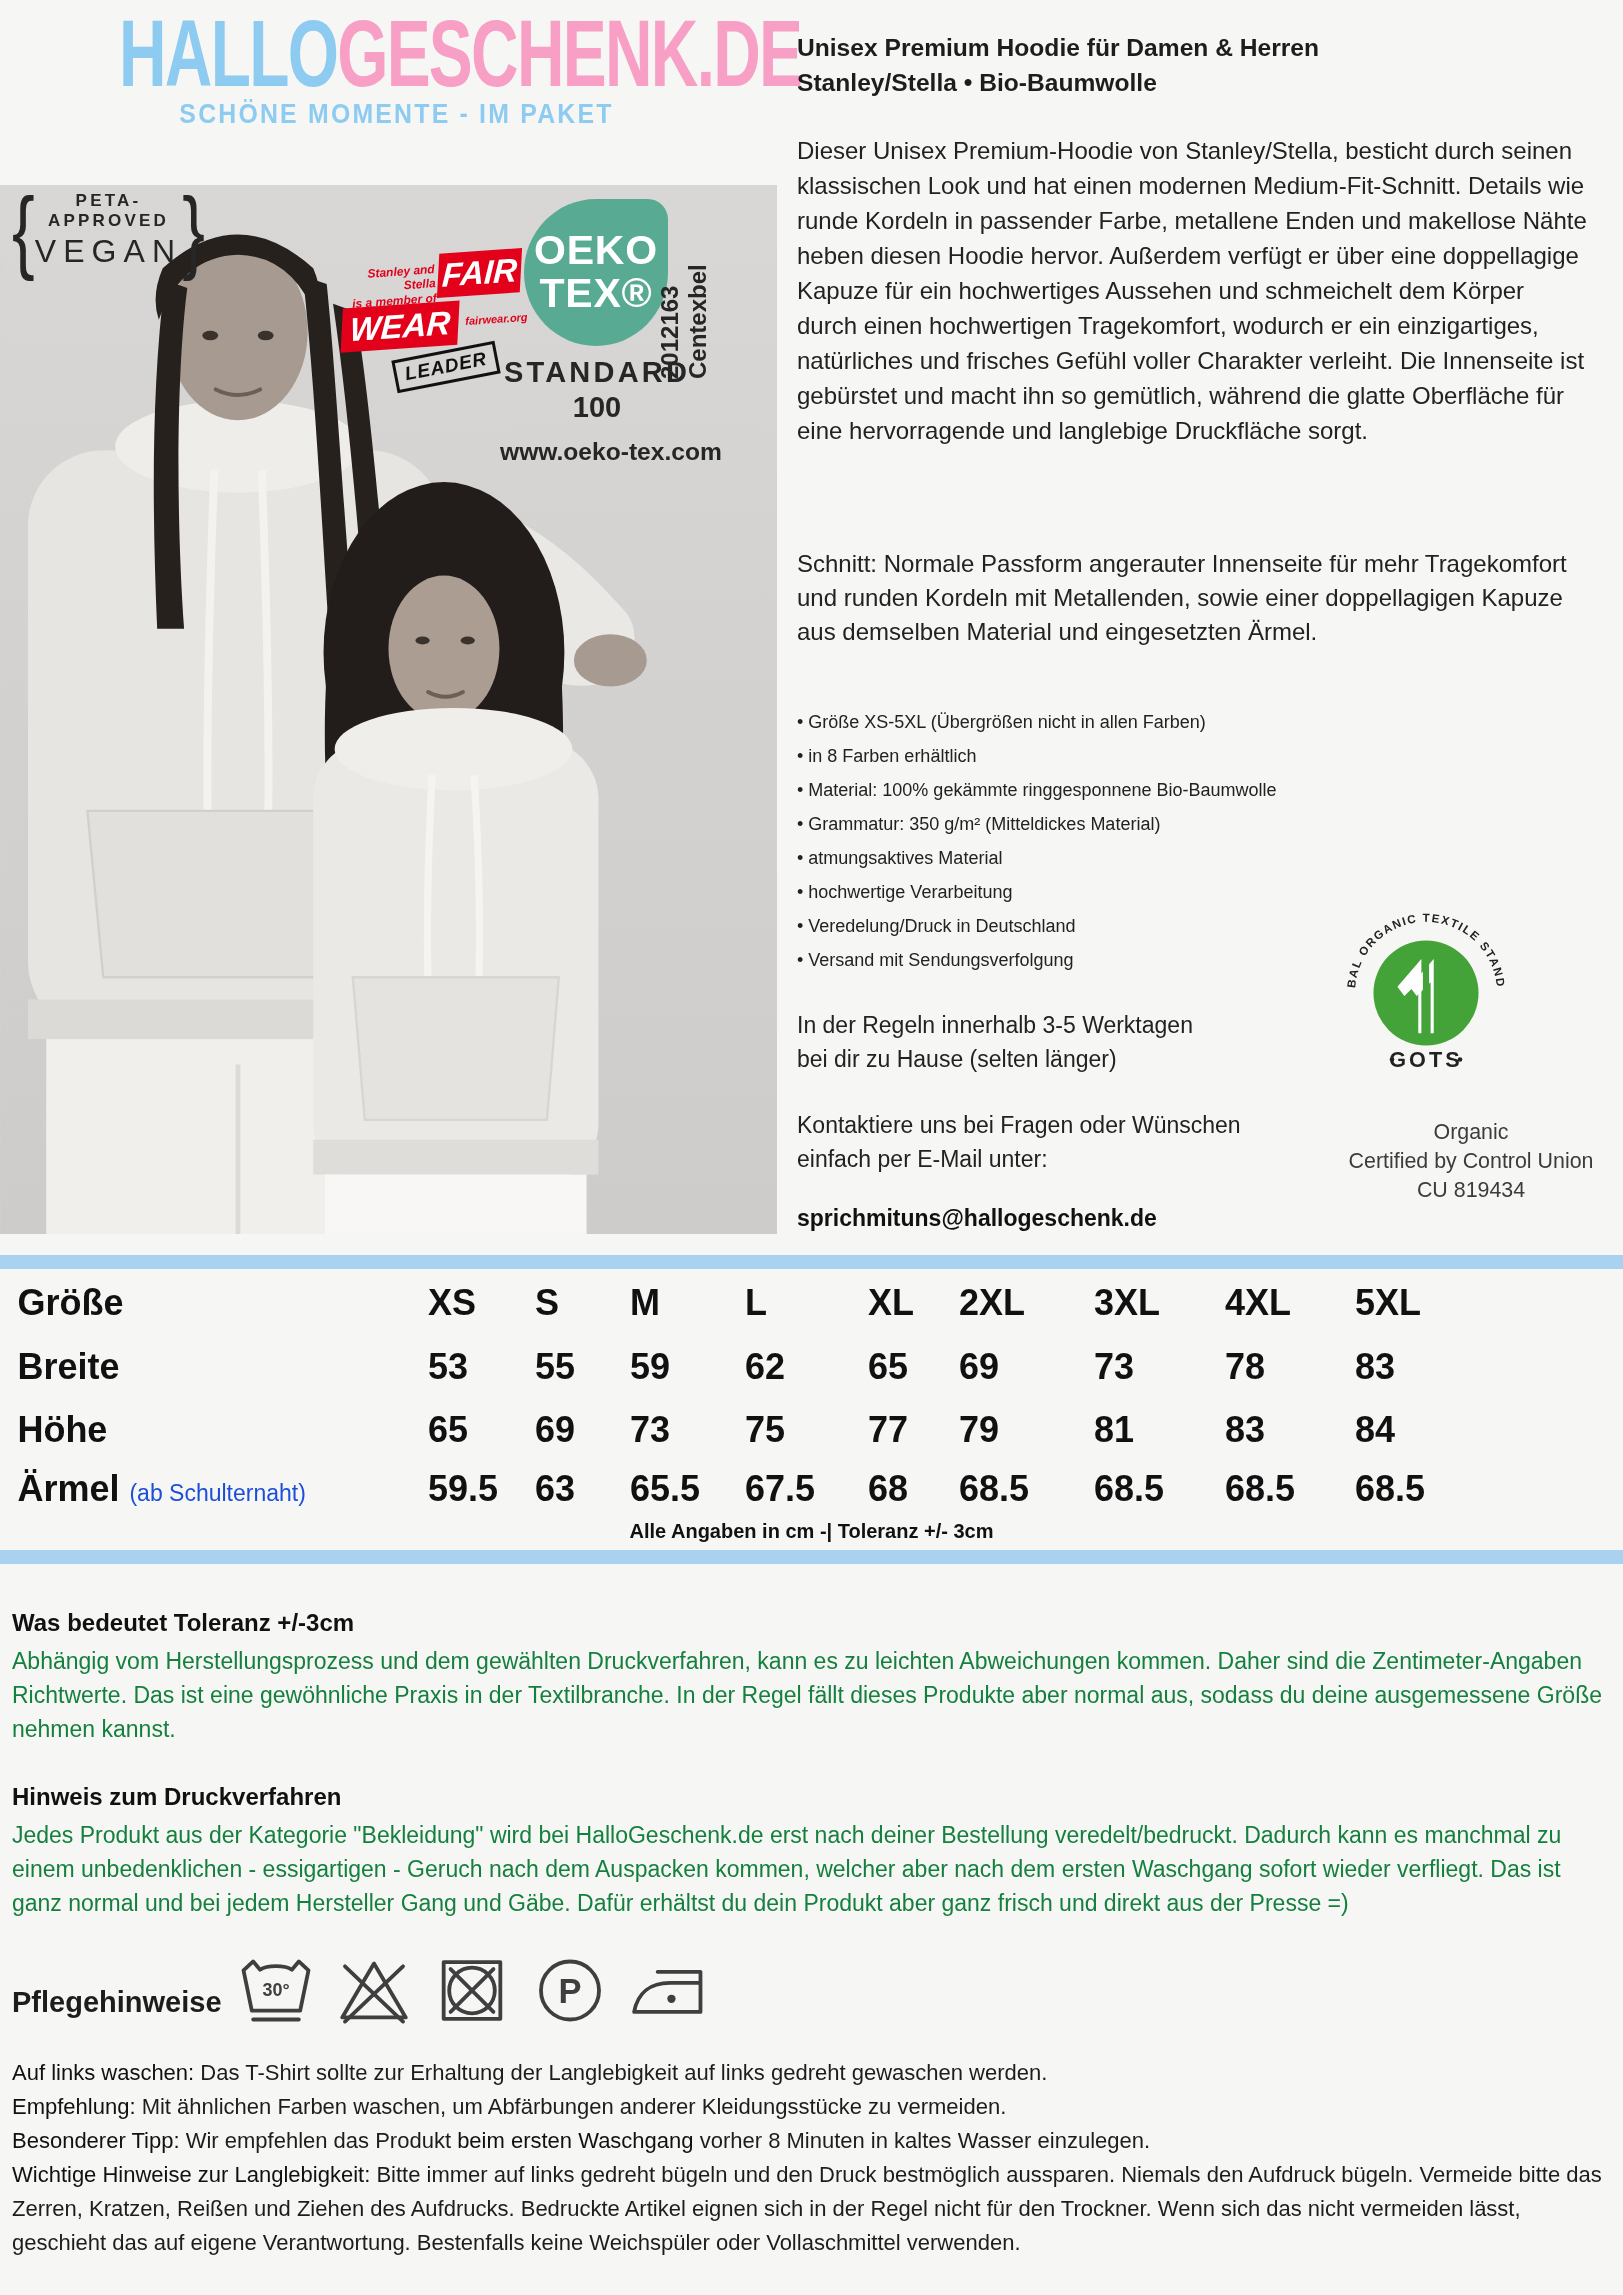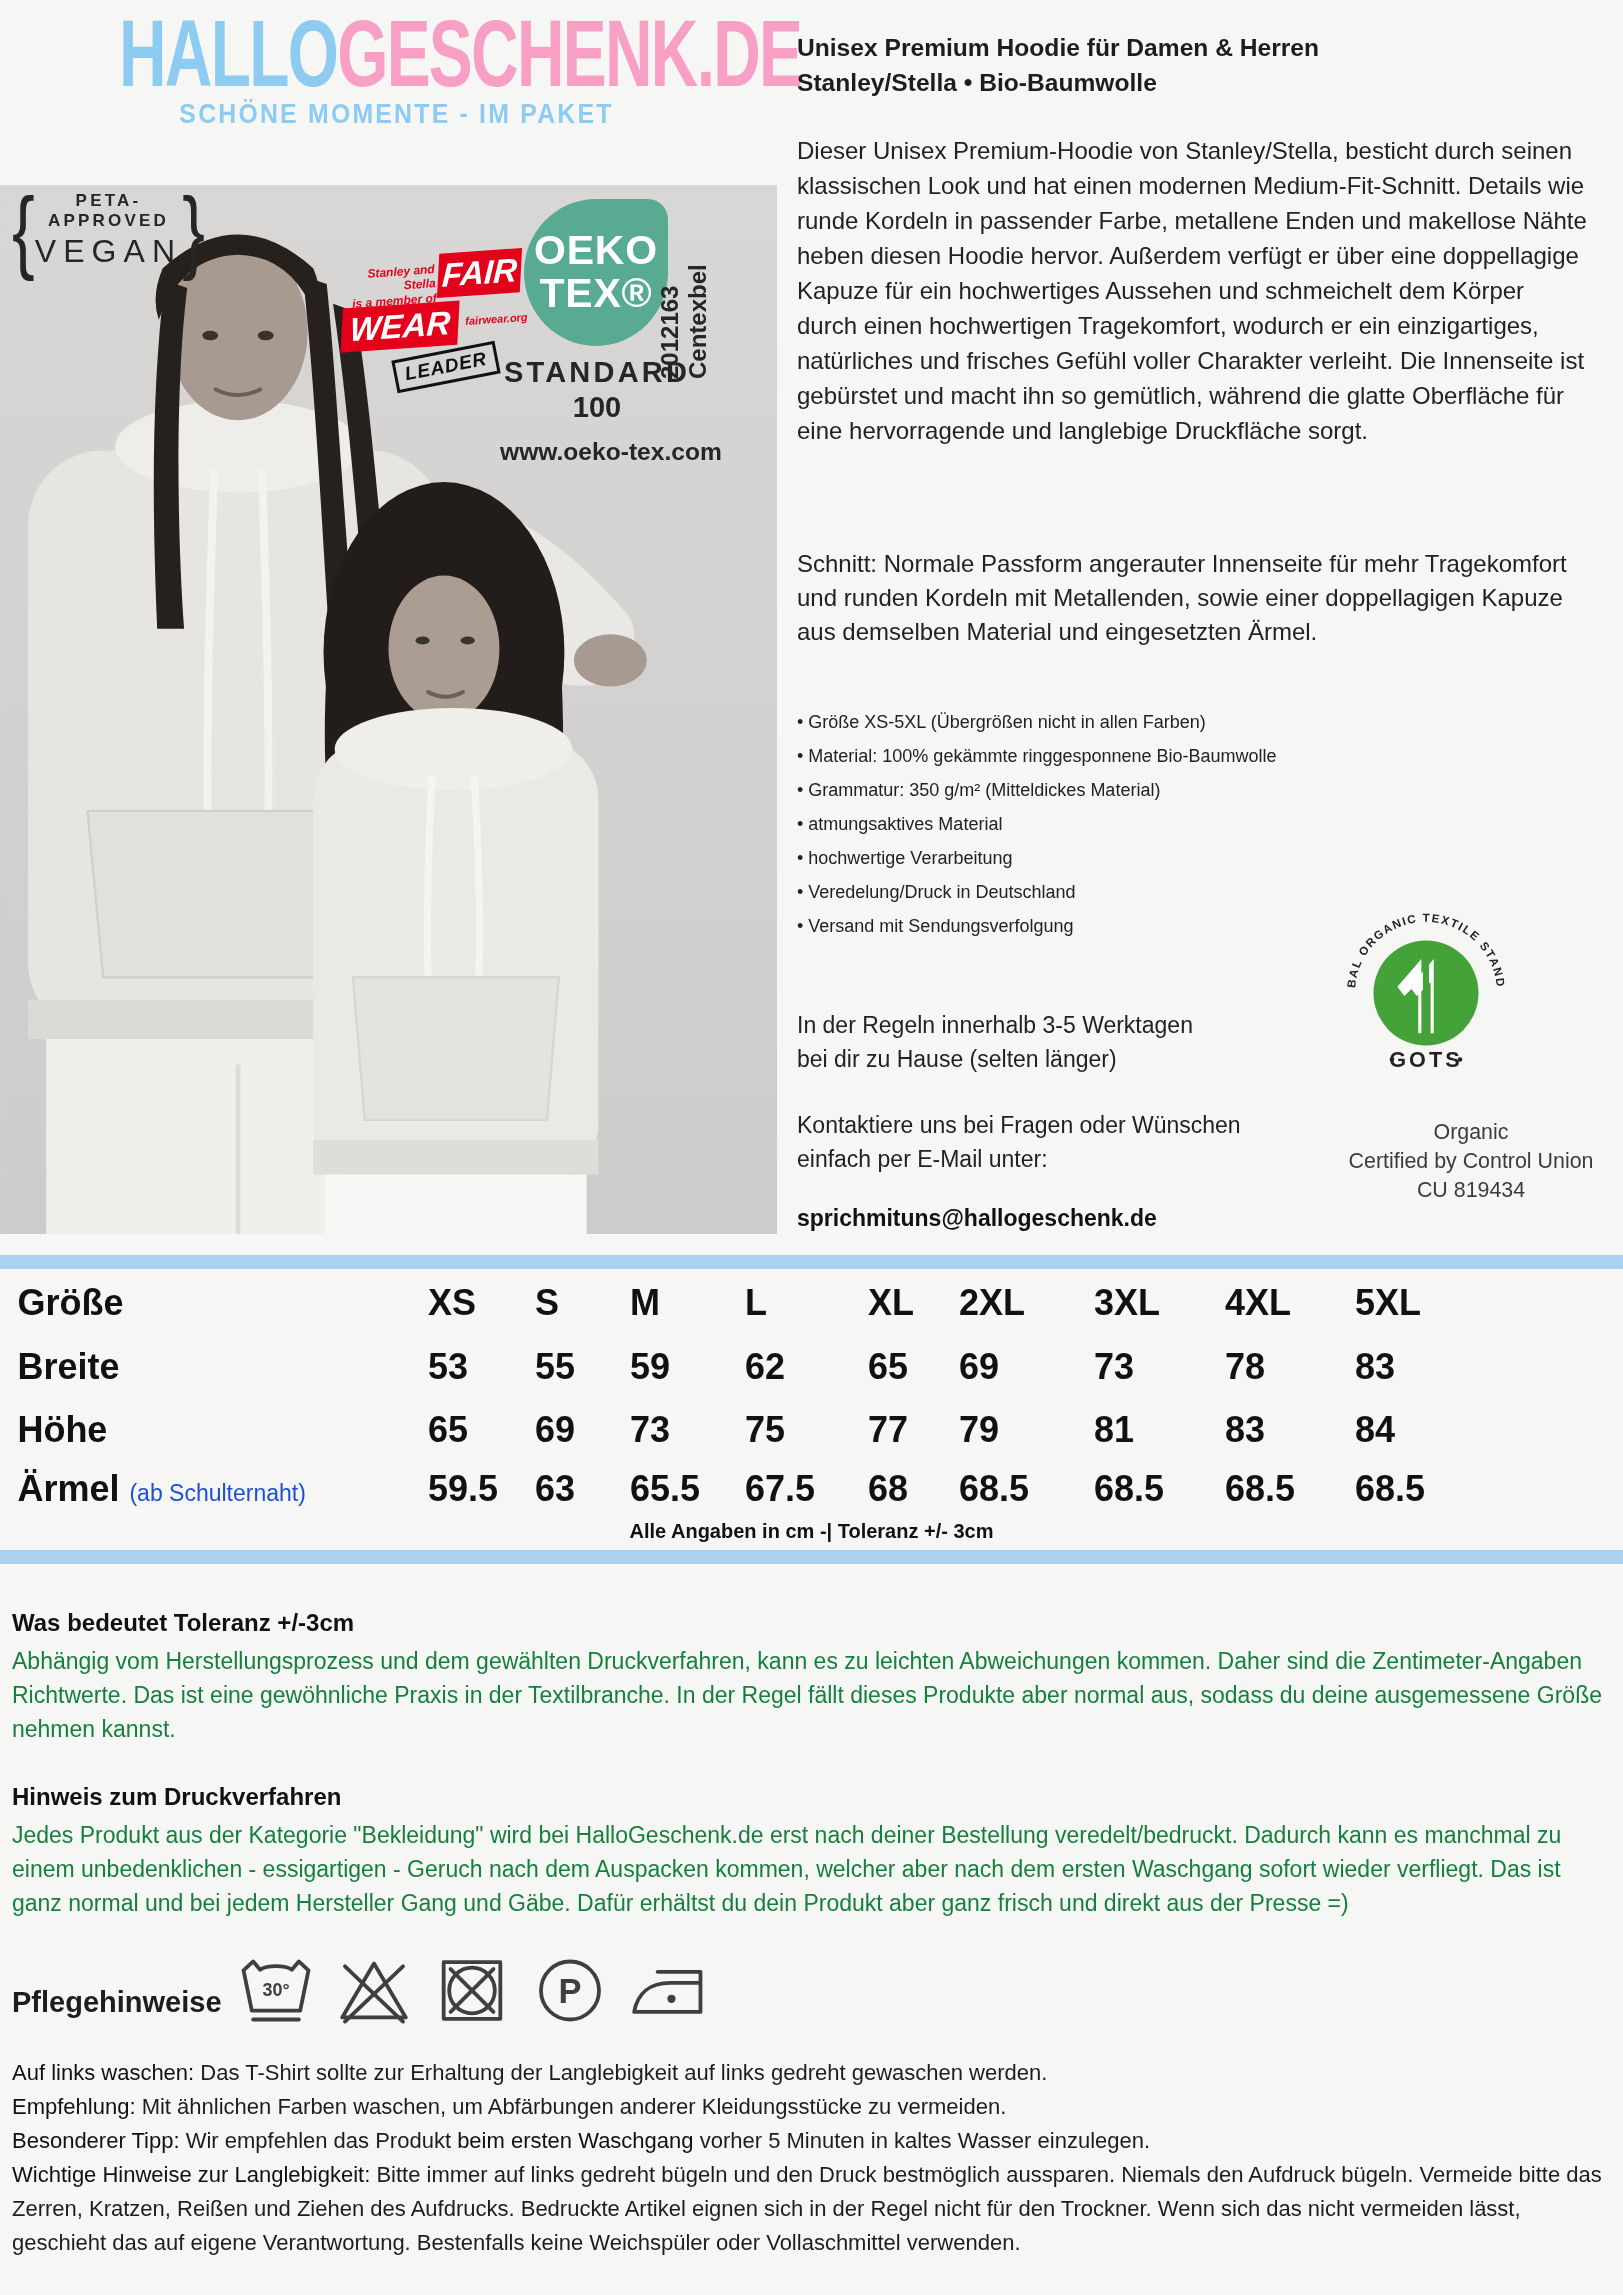--- a/index.html
+++ b/index.html
@@ -197,20 +197,21 @@
 
   <div class="abs rcol">
     <div class="rc title">
       <div>Unisex Premium Hoodie für Damen &amp; Herren</div>
       <div>Stanley/Stella • Bio-Baumwolle</div>
     </div>
     <div class="rc para1">Dieser Unisex Premium-Hoodie von Stanley/Stella, besticht durch seinen klassischen Look und hat einen modernen Medium-Fit-Schnitt. Details wie runde Kordeln in passender Farbe, metallene Enden und makellose Nähte heben diesen Hoodie hervor. Außerdem verfügt er über eine doppellagige Kapuze für ein hochwertiges Aussehen und schmeichelt dem Körper durch einen hochwertigen Tragekomfort, wodurch er ein einzigartiges, natürliches und frisches Gefühl voller Charakter verleiht. Die Innenseite ist gebürstet und macht ihn so gemütlich, während die glatte Oberfläche für eine hervorragende und langlebige Druckfläche sorgt.</div>
     <div class="rc para2">Schnitt: Normale Passform angerauter Innenseite für mehr Tragekomfort und runden Kordeln mit Metallenden, sowie einer doppellagigen Kapuze aus demselben Material und eingesetzten Ärmel.</div>
     <div class="rc bullets">
       <div class="bullet-item">Größe XS-5XL (Übergrößen nicht in allen Farben)</div>
+      <div class="bullet-item">in 8 Farben erhältlich</div>
       <div class="bullet-item">Material: 100% gekämmte ringgesponnene Bio-Baumwolle</div>
       <div class="bullet-item">Grammatur: 350 g/m² (Mitteldickes Material)</div>
       <div class="bullet-item">atmungsaktives Material</div>
       <div class="bullet-item">hochwertige Verarbeitung</div>
       <div class="bullet-item">Veredelung/Druck in Deutschland</div>
       <div class="bullet-item">Versand mit Sendungsverfolgung</div>
     </div>
     <div class="rc delivery">
       <div>In der Regeln innerhalb 3-5 Werktagen</div>
       <div>bei dir zu Hause (selten länger)</div>
@@ -336,18 +337,18 @@
       <svg viewBox="0 0 110 110">
         <path class="st" d="M40,28 L102,28 L102,86 L6,86 C11,58 30,44 58,44 L102,44"></path>
         <circle cx="60" cy="67" r="6" fill="#3f3f3f"></circle>
       </svg>
     </span>
   </div>
 
   <div class="abs care-text">
     <div><b>Auf links waschen:</b><span> Das T-Shirt sollte zur Erhaltung der Langlebigkeit auf links gedreht gewaschen werden.</span></div>
     <div><b>Empfehlung:</b><span> Mit ähnlichen Farben waschen, um Abfärbungen anderer Kleidungsstücke zu vermeiden.</span></div>
-    <div><b>Besonderer Tipp:</b><span> Wir empfehlen das Produkt </span><b>beim ersten Waschgang</b><span> vorher 5 Minuten in kaltes Wasser einzulegen.</span></div>
+    <div><b>Besonderer Tipp:</b><span> Wir empfehlen das Produkt </span><b>beim ersten Waschgang</b><span> vorher 8 Minuten in kaltes Wasser einzulegen.</span></div>
     <div><b>Wichtige Hinweise zur Langlebigkeit:</b><span> Bitte immer auf links gedreht bügeln und den Druck bestmöglich aussparen. Niemals den Aufdruck bügeln. Vermeide bitte das Zerren, Kratzen, Reißen und Ziehen des Aufdrucks. Bedruckte Artikel eignen sich in der Regel nicht für den Trockner. Wenn sich das nicht vermeiden lässt, geschieht das auf eigene Verantwortung. Bestenfalls keine Weichspüler oder Vollaschmittel verwenden.</span></div>
   </div>
 
 </div>
 
 
 </body></html>

